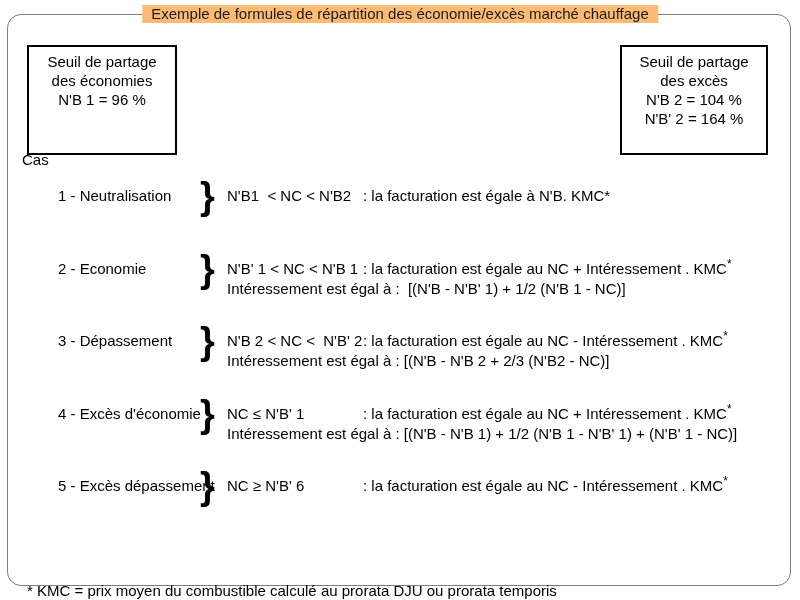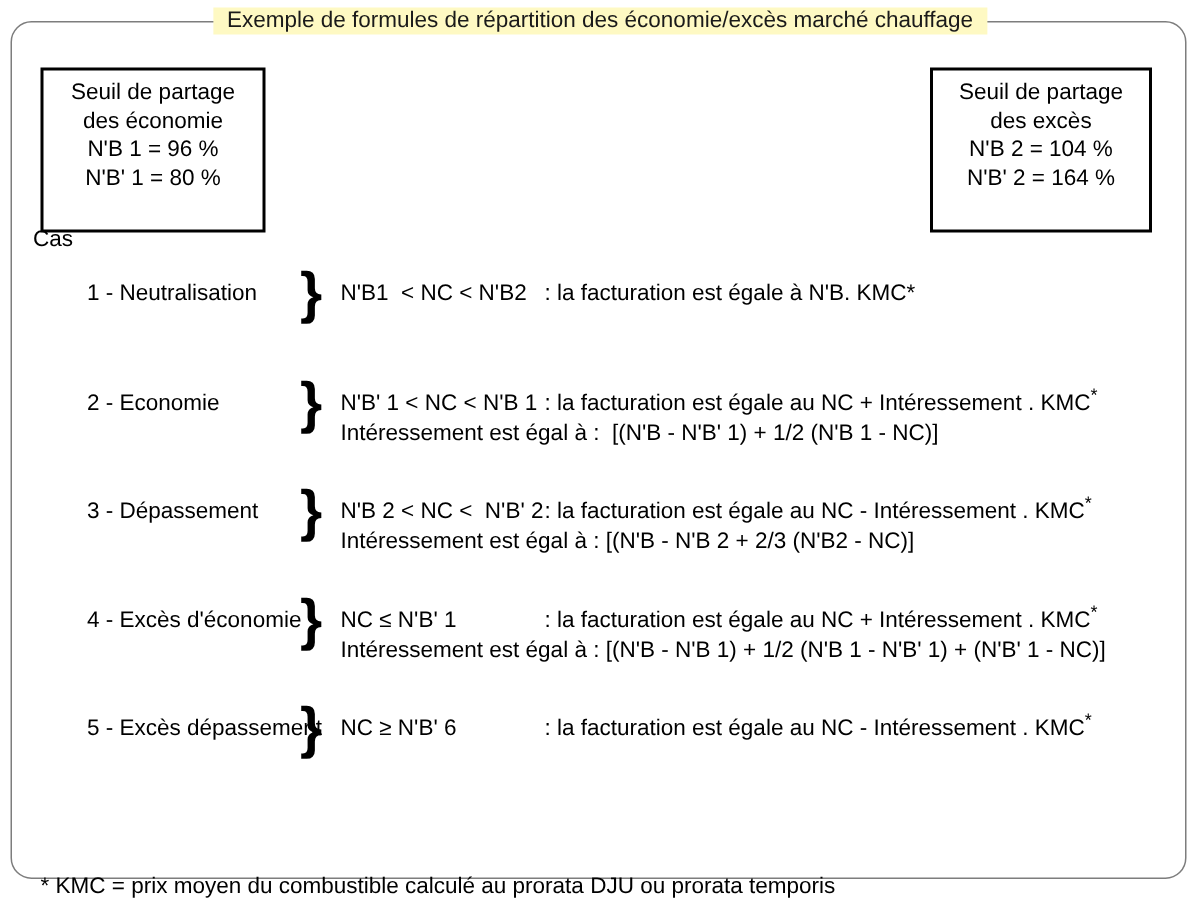--- a/index.html
+++ b/index.html
@@ -17,21 +17,21 @@
     left: 7px; top: 14px;
     width: 784px; height: 572px;
     border: 1px solid #7d7d7d;
     border-radius: 14px;
     box-sizing: border-box;
   }
   .frame-title {
     position: absolute;
     top: 5px; left: 50%;
     transform: translateX(-50%);
-    background: #fef9c3;
+    background: #fdba74;
     padding: 0 9px;
     font-size: 15px;
     line-height: 18px;
     white-space: nowrap;
     color: #1a1a1a;
   }
   
   .threshold-box {
     position: absolute;
     top: 45px;
@@ -98,23 +98,22 @@
 </head>
 <body>
 
 <div id="page">
 
   <div class="frame"></div>
   <div class="frame-title">Exemple de formules de répartition des économie/excès marché chauffage</div>
 
   <div class="threshold-box left">
     <div>Seuil de partage</div>
-    <div>des économie</div>
+    <div>des économies</div>
     <div>N'B 1 = 96 %</div>
-    <div>N'B' 1 = 80 %</div>
   </div>
 
   <div class="threshold-box right">
     <div>Seuil de partage</div>
     <div>des excès</div>
     <div>N'B 2 = 104 %</div>
     <div>N'B' 2 = 164 %</div>
   </div>
 
   <div class="cas-header">Cas</div>

